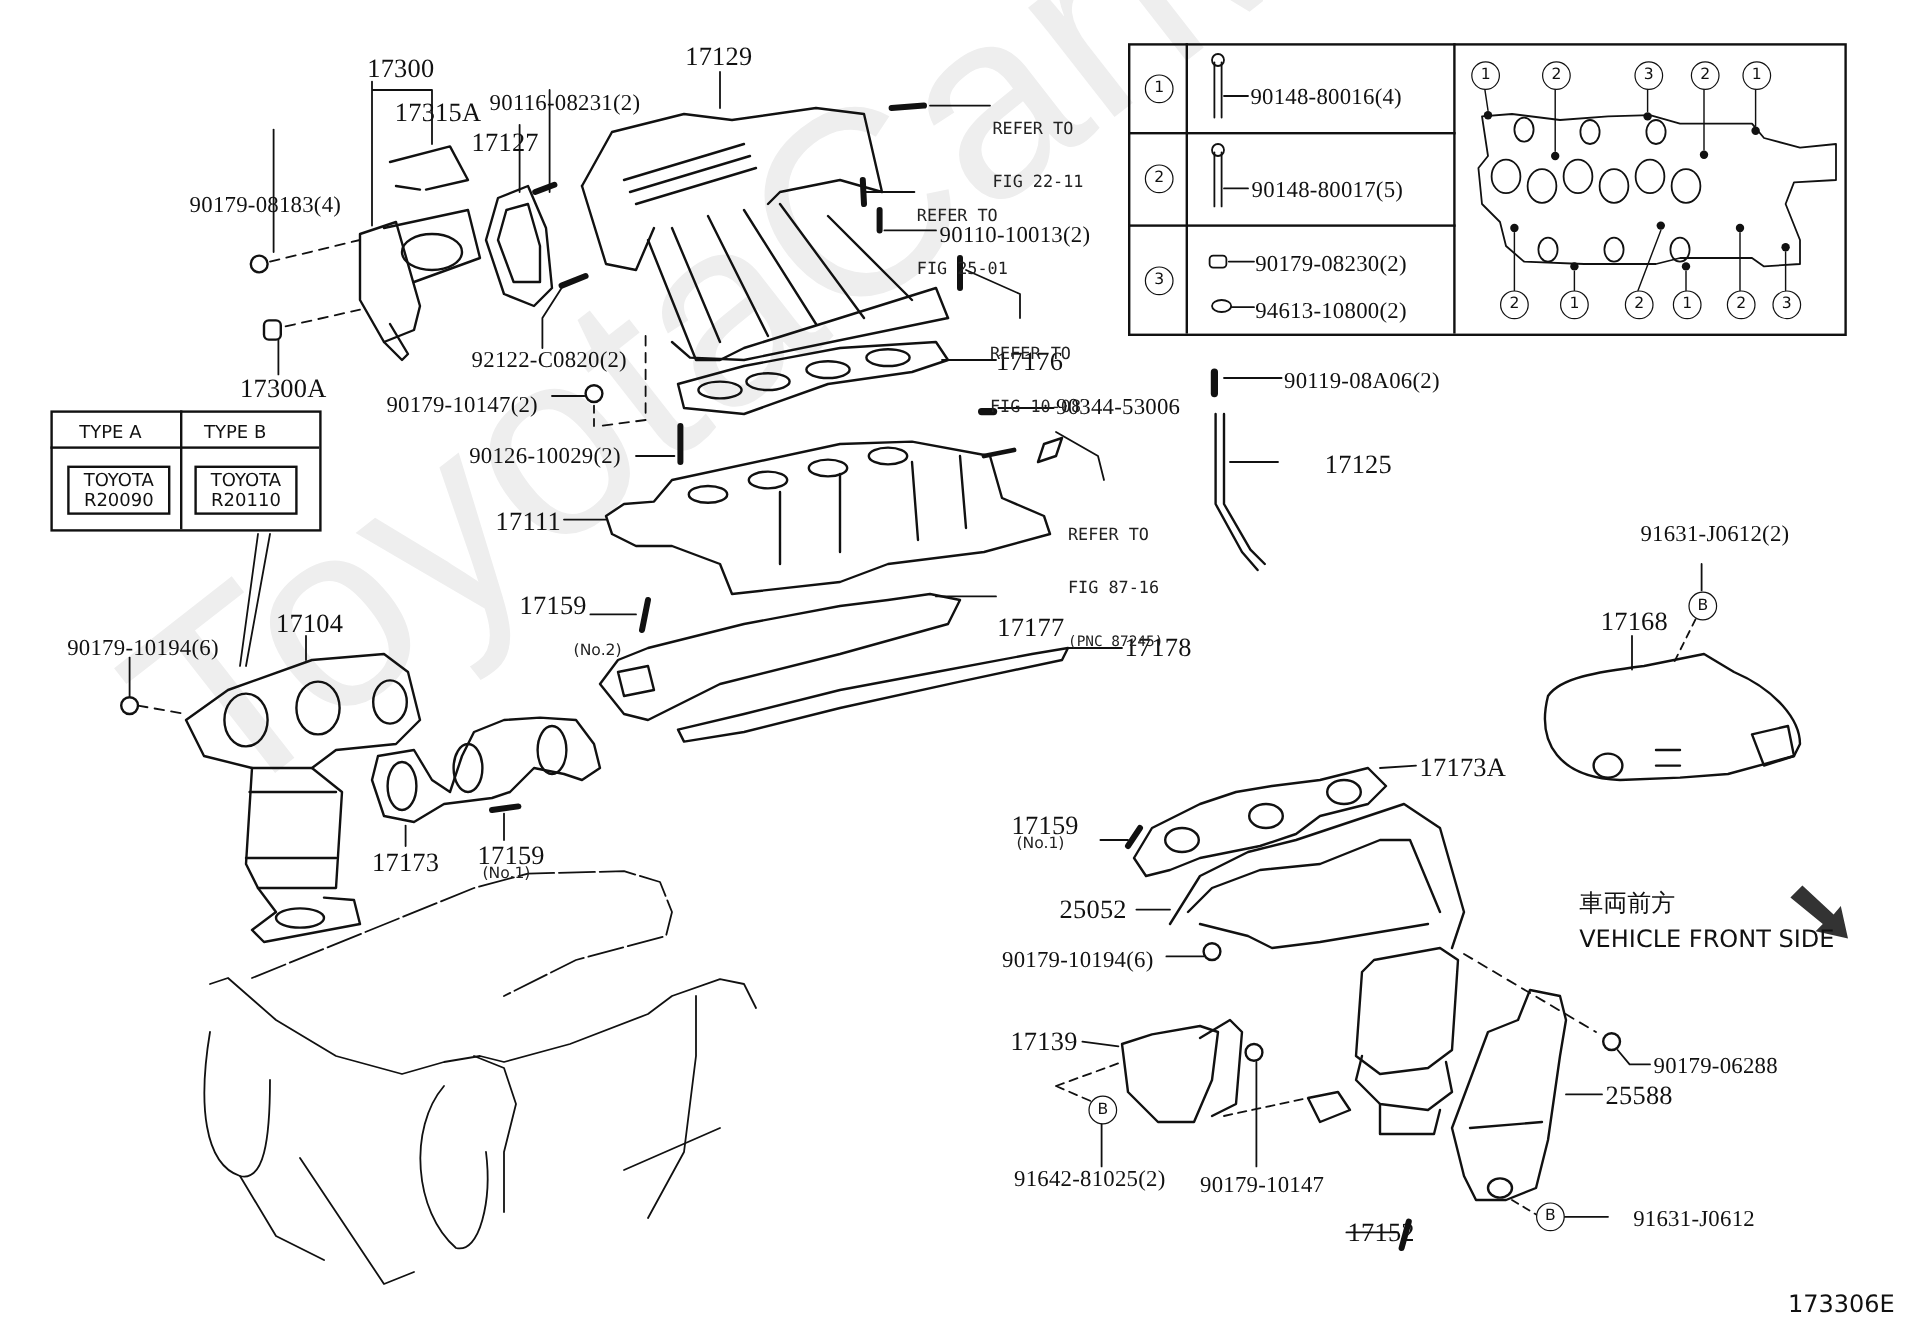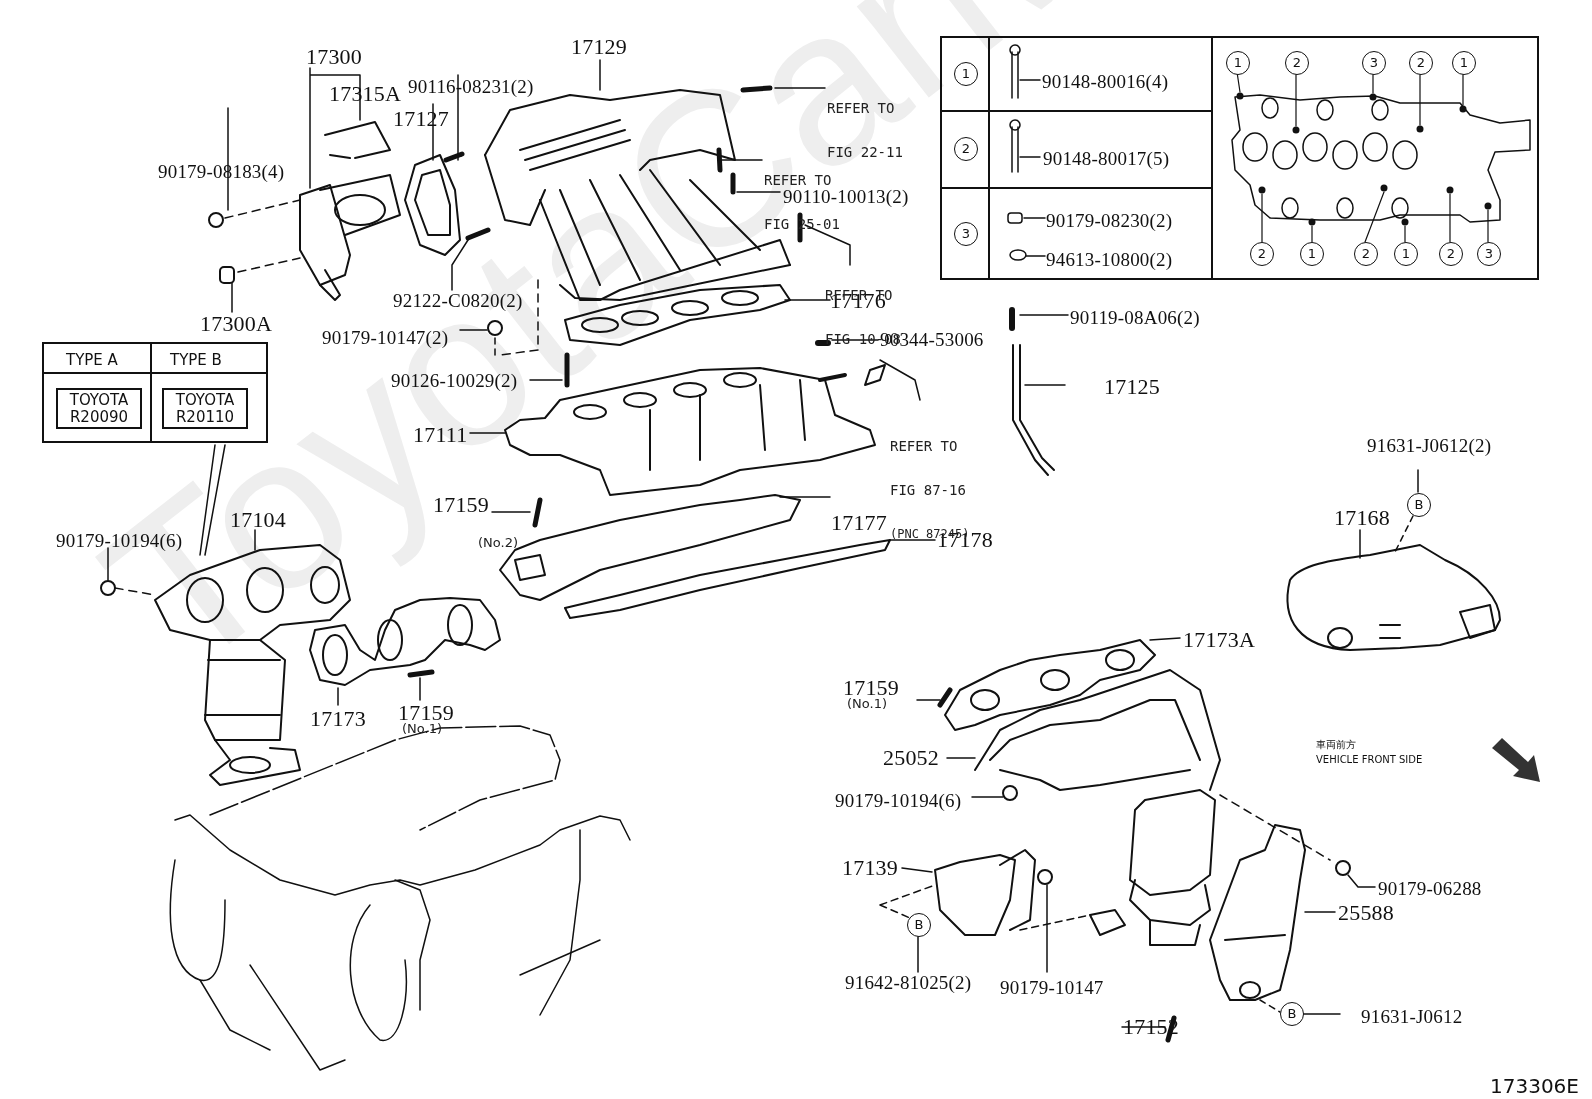--- a/index.html
+++ b/index.html
@@ -17,21 +17,21 @@
   .tbl { position:absolute; border:2px solid #111; }
   .typebox { position:absolute; border:2px solid #111; background:#fff; }
   .typehead { position:absolute; font-family:"DejaVu Sans", sans-serif; font-size:15px; }
   .stamp { position:absolute; border:2px solid #111; font-family:"DejaVu Sans", sans-serif;
            font-size:15px; line-height:1.1; text-align:center; padding:2px 3px; }
   .circ { position:absolute; width:22px; height:22px; border:1.5px solid #111; border-radius:50%;
           font-family:"DejaVu Sans", sans-serif; font-size:13px; text-align:center; line-height:22px; background:#fff; }
   .watermark { position:absolute; left:60px; top:520px; font-family:"Liberation Sans", sans-serif;
                font-size:220px; color:#eeeeee; transform:rotate(-38deg); transform-origin:0 0;
                white-space:nowrap; pointer-events:none; }
-  .front { position:absolute; font-family:"DejaVu Sans", sans-serif; font-size:10px; line-height:1.5; }
+  .front { position:absolute; font-family:"DejaVu Sans", sans-serif; font-size:20px; line-height:1.5; }
   .code { position:absolute; font-family:"DejaVu Sans", sans-serif; font-size:20px; color:#111; }
 </style>
 </head>
 <body>
 
 <div id="stage">
 
   <div class="watermark">ToyotaCarMine</div>
 
   <svg id="art" width="1592" height="1099" viewBox="0 0 1592 1099" fill="none" stroke="#111" stroke-width="2" stroke-linejoin="round" stroke-linecap="round">

